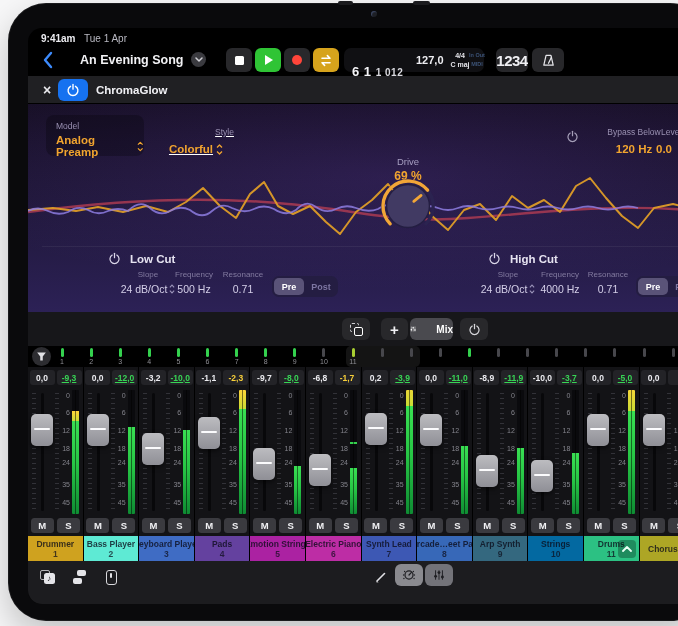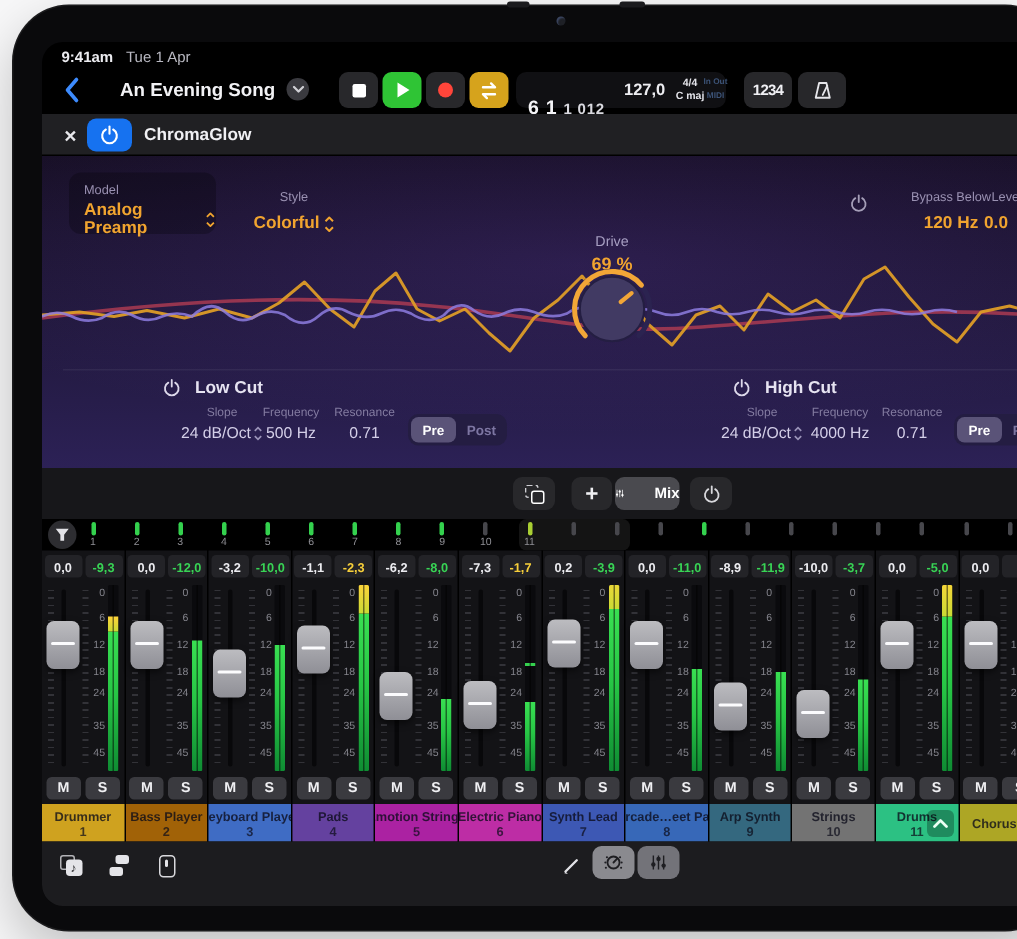--- a/index.html
+++ b/index.html
@@ -30,37 +30,37 @@
   .stop-glyph{width:9px;height:9px;background:#fff;border-radius:1.5px;}
   .rec-glyph{width:10px;height:10px;background:#ff453a;border-radius:50%;}
   .lcd{position:absolute;left:316px;top:2px;width:140px;height:24px;background:#101013;border-radius:7px;}
   .lcd-pos{position:absolute;left:8px;top:16px;font-weight:700;color:#f4f4f7;font-size:13px;letter-spacing:.5px;}
   .lcd-pos small{font-size:10px;font-weight:600;color:#d9d9df;letter-spacing:.5px;}
   .lcd-tempo{position:absolute;left:72px;top:6px;font-size:11px;font-weight:700;color:#ededf1;}
   .lcd-sig{position:absolute;left:104px;top:3px;width:24px;text-align:center;font-size:7px;font-weight:700;color:#e4e4ea;line-height:9px;}
   .lcd-io{position:absolute;left:125px;top:3px;width:16px;text-align:center;font-size:5.5px;font-weight:700;color:#3c5377;line-height:9px;}
   .mbtn{position:absolute;top:2px;width:32px;height:24px;border-radius:6px;background:#27272a;
         display:flex;align-items:center;justify-content:center;}
-  .countin{font-size:10px;font-weight:700;color:#f0f0f4;letter-spacing:-.5px;}
+  .countin{font-size:15px;font-weight:700;color:#f0f0f4;letter-spacing:-.5px;}
   
   .plug-header{position:absolute;left:0;top:48px;width:100%;height:28px;background:#202023;border-bottom:1px solid #000;}
   .x-icon{position:absolute;left:10px;top:5px;width:18px;height:18px;display:flex;align-items:center;justify-content:center;
           color:#e8e8ec;font-size:14px;font-weight:600;}
   .pwr-blue{position:absolute;left:30px;top:3px;width:30px;height:22px;border-radius:6px;background:#1672f0;
             display:flex;align-items:center;justify-content:center;}
   .plug-name{position:absolute;left:68px;top:8px;font-size:11.5px;font-weight:700;color:#f0f0f4;}
   .plug-body{position:absolute;left:0;top:76px;width:650px;height:208px;
      background:radial-gradient(120% 90% at 55% 35%,rgba(116,70,200,.18),rgba(0,0,0,0) 60%),
                 linear-gradient(180deg,#181027 0%,#1f1738 45%,#2c2156 100%);}
   .model-panel{position:absolute;left:18px;top:11px;width:98px;height:41px;border-radius:8px;background:rgba(0,0,0,.25);}
   .p-label{font-size:8.5px;color:#9a91b2;}
   .p-value{font-size:11.5px;font-weight:700;color:#f1a42f;display:flex;align-items:center;gap:3px;}
   .model-panel .p-label{position:absolute;left:10px;top:6px;}
   .model-panel .p-value{position:absolute;left:10px;top:19px;}
-  .style-box{position:absolute;left:130px;top:17px;width:76px;text-align:center;}
+  .style-box{position:absolute;left:130px;top:17px;width:76px;text-align:right;text-decoration:underline;}
   .style-box .p-value{justify-content:center;margin-top:4px;}
   .byp-pwr{position:absolute;left:538px;top:25px;opacity:.8;}
   .byp{position:absolute;left:570px;top:17px;width:72px;text-align:center;}
   .byp .p-value{justify-content:center;margin-top:4px;}
   .lvl{position:absolute;left:628px;top:17px;width:60px;text-align:left;}
   .lvl .p-label{padding-left:5px;}
   .lvl .p-value{margin-top:4px;}
   .drive-wrap{position:absolute;left:345px;top:52px;width:70px;text-align:center;}
   .drive-label{font-size:9.5px;color:#a79fc2;}
   .drive-val{font-size:12px;font-weight:700;color:#f1a42f;margin-top:2px;}
@@ -93,21 +93,21 @@
   .ovtick i{display:block;margin:0 auto;width:3px;height:9px;border-radius:1.5px;background:#47474c;}
   .ovtick.c-g i{background:#34d14e;} .ovtick.c-y i{background:#a9cf33;}
   .ovtick span{display:block;font-size:7px;color:#8f8f95;margin-top:1px;}
   
   .strips{position:absolute;left:0;top:339px;width:100%;height:194px;background:#000;}
   .strip{position:absolute;top:0;width:54.6px;height:194px;background:#131316;}
   .vrow{position:absolute;left:0;top:3px;width:100%;height:15px;}
   .vbox{position:absolute;top:0;height:15px;width:25px;border-radius:3px;background:#232327;
         font-size:8.5px;font-weight:700;color:#ececf0;display:flex;align-items:center;justify-content:center;}
   .vbox.l{left:1.5px;} .vbox.r{left:28.5px;}
-  .vbox.v-g{color:#38d455;} .vbox.v-y{color:#f7cf3a;}
+  .vbox.v-g{color:#38d455;text-decoration:underline;} .vbox.v-y{color:#f7cf3a;}
   .fzone{position:absolute;left:0;top:21px;width:100%;height:128px;}
   .lticks,.rticks{position:absolute;top:5px;bottom:5px;width:4px;opacity:.65;
         background:repeating-linear-gradient(to bottom,#43434a 0 1px,transparent 1px 5px);}
   .lticks{left:4px;} .rticks{left:27px;}
   .groove{position:absolute;left:13px;top:5px;bottom:5px;width:3px;border-radius:2px;background:#08080a;}
   .sc{position:absolute;left:30px;width:12px;text-align:right;font-size:7px;color:#84848c;}
   .meter{position:absolute;left:44px;top:2px;bottom:2px;width:7px;background:#0a0a0d;border-radius:1px;overflow:hidden;}
   .mfill{position:absolute;left:0;bottom:0;width:100%;background:linear-gradient(to top,#0f8c33,#27c645 55%,#39df52);}
   .mtip{position:absolute;left:0;width:100%;background:linear-gradient(to top,#cadb34,#ffd43a);}
   .ptick{position:absolute;left:0;width:100%;height:2px;background:#35d14e;}
@@ -529,21 +529,21 @@
               <span class="sc" style="top:111px">45</span>
               <div class="meter">
                 <div class="mfill" style="height:87px"></div>
               </div>
               <div class="cap" style="top:26px"></div>
             </div>
             <div class="msrow">
               <div class="msbtn">M</div>
               <div class="msbtn">S</div>
             </div>
-            <div class="nameb" style="background:#a16207">
+            <div class="nameb" style="background:#5eead4">
               <span class="nm">Bass Player</span>
               <span class="nn">2</span>
             </div>
           </div>
           <div class="strip" style="left: 111.2px;">
             <div class="vrow">
               <div class="vbox l">-3,2</div>
               <div class="vbox r v-g">-10,0</div>
             </div>
             <div class="fzone">
@@ -597,21 +597,21 @@
               <div class="msbtn">M</div>
               <div class="msbtn">S</div>
             </div>
             <div class="nameb" style="background:#64419f">
               <span class="nm">Pads</span>
               <span class="nn">4</span>
             </div>
           </div>
           <div class="strip" style="left: 222.4px;">
             <div class="vrow">
-              <div class="vbox l">-6,2</div>
+              <div class="vbox l">-9,7</div>
               <div class="vbox r v-g">-8,0</div>
             </div>
             <div class="fzone">
               <div class="lticks"></div>
               <div class="rticks"></div>
               <div class="groove"></div>
               <span class="sc" style="top:4px">0</span>
               <span class="sc" style="top:21px">6</span>
               <span class="sc" style="top:39px">12</span>
               <span class="sc" style="top:57px">18</span>
@@ -627,21 +627,21 @@
               <div class="msbtn">M</div>
               <div class="msbtn">S</div>
             </div>
             <div class="nameb" style="background:#ab22a2">
               <span class="nm">Emotion Strings</span>
               <span class="nn">5</span>
             </div>
           </div>
           <div class="strip" style="left: 278px;">
             <div class="vrow">
-              <div class="vbox l">-7,3</div>
+              <div class="vbox l">-6,8</div>
               <div class="vbox r v-y">-1,7</div>
             </div>
             <div class="fzone">
               <div class="lticks"></div>
               <div class="rticks"></div>
               <div class="groove"></div>
               <span class="sc" style="top:4px">0</span>
               <span class="sc" style="top:21px">6</span>
               <span class="sc" style="top:39px">12</span>
               <span class="sc" style="top:57px">18</span>
@@ -772,21 +772,21 @@
               <span class="sc" style="top:111px">45</span>
               <div class="meter">
                 <div class="mfill" style="height:61px"></div>
               </div>
               <div class="cap" style="top:72px"></div>
             </div>
             <div class="msrow">
               <div class="msbtn">M</div>
               <div class="msbtn">S</div>
             </div>
-            <div class="nameb" style="background:#737373">
+            <div class="nameb" style="background:#0369a1">
               <span class="nm">Strings</span>
               <span class="nn">10</span>
             </div>
           </div>
           <div class="strip" style="left: 556px;">
             <div class="vrow">
               <div class="vbox l">0,0</div>
               <div class="vbox r v-g">-5,0</div>
             </div>
             <div class="fzone">

